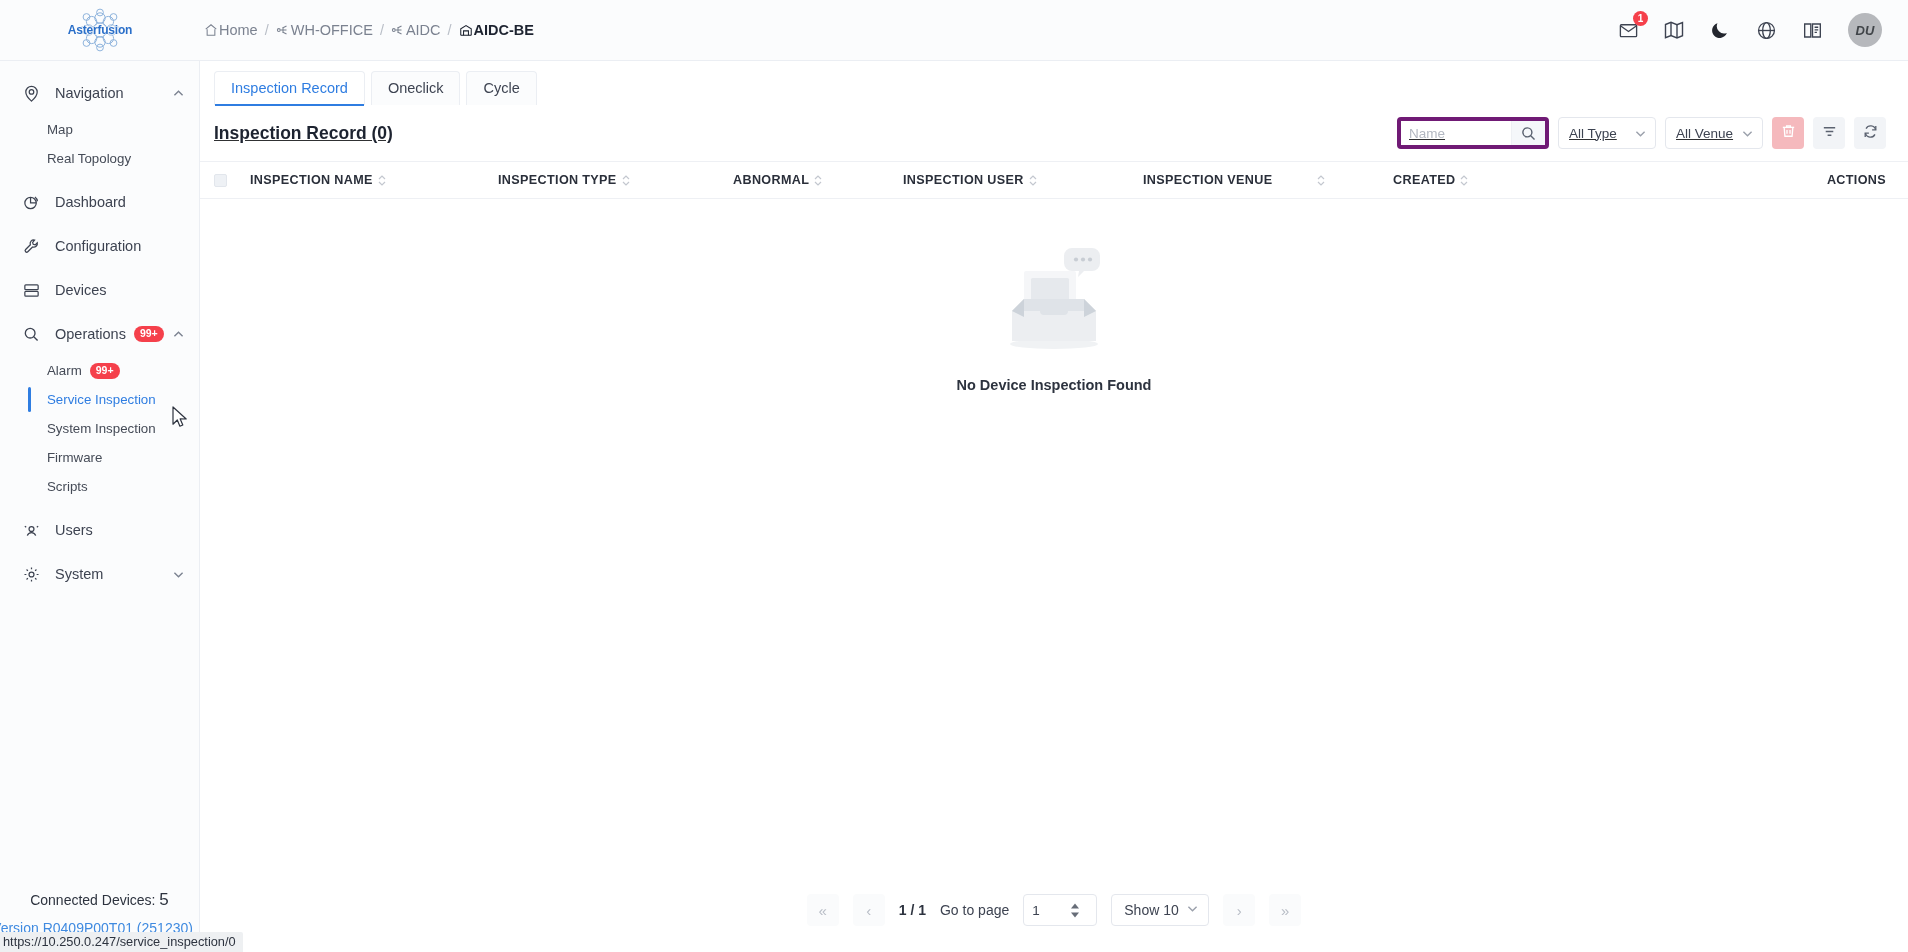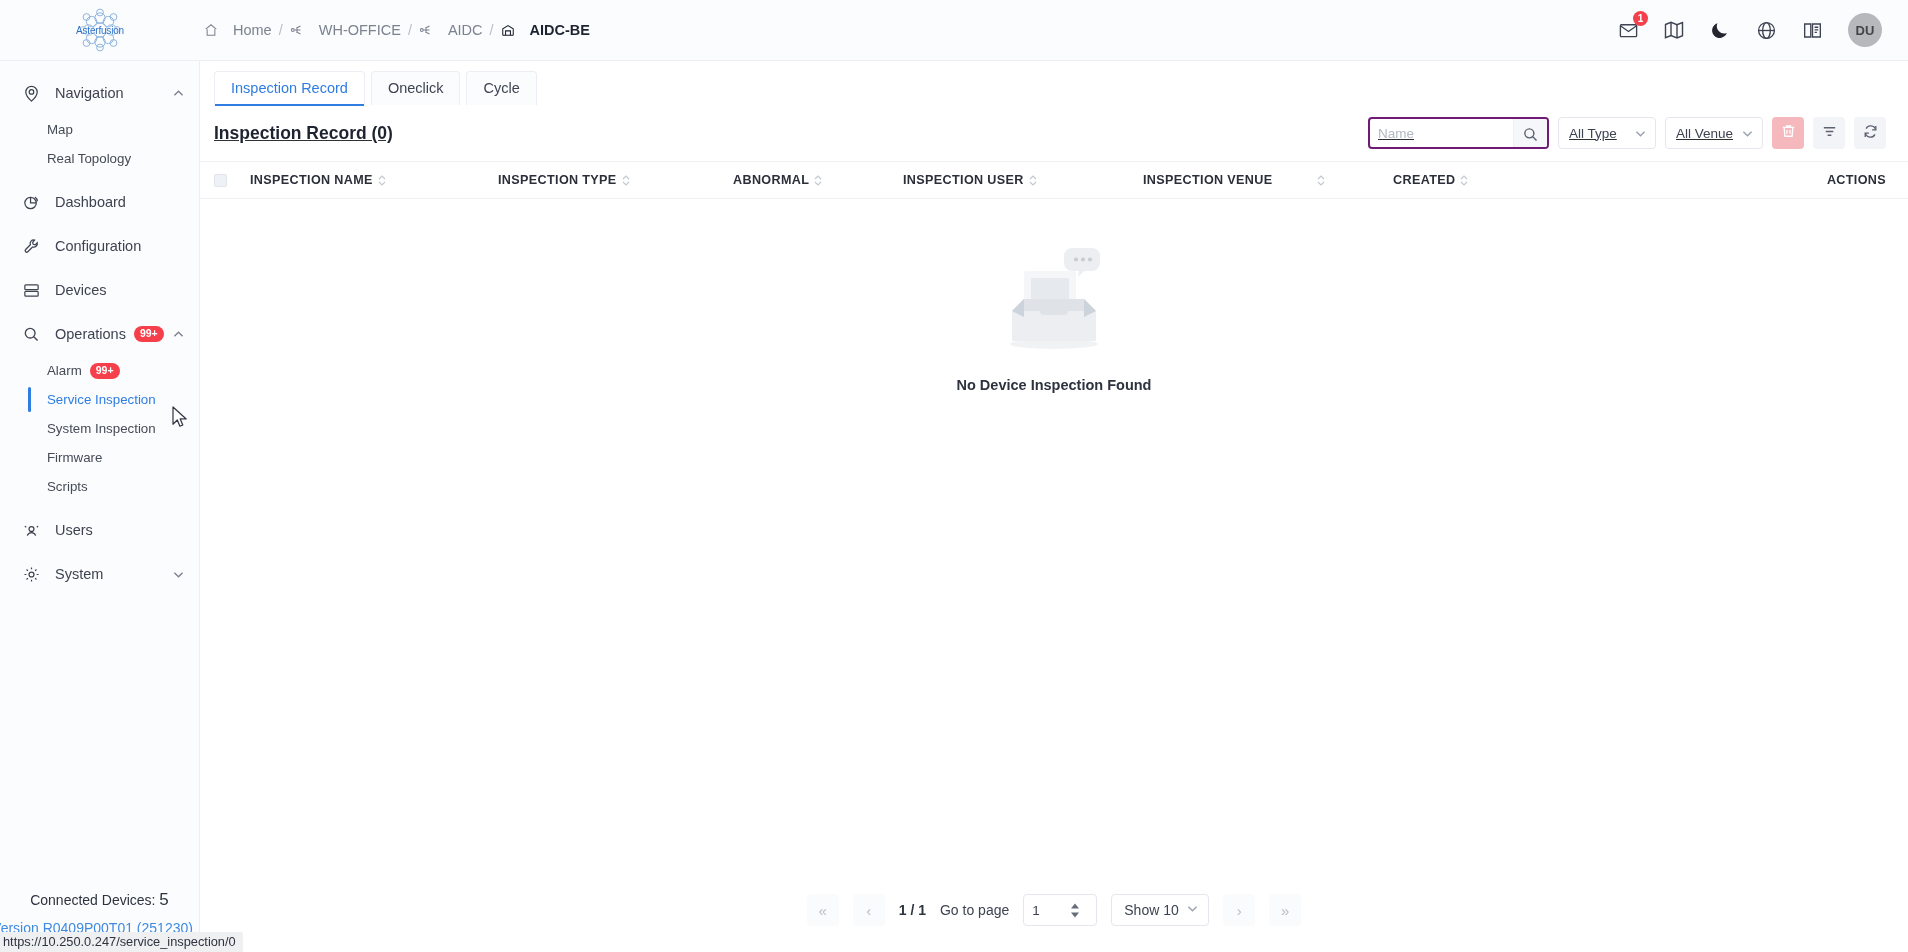--- a/index.html
+++ b/index.html
@@ -21,51 +21,51 @@
     position: relative; z-index: 5;
   }
   .logo-zone {
     width: 200px; min-width: 200px; height: 61px;
     display: flex; align-items: center; justify-content: center;
   }
   .logo { position: relative; width: 64px; height: 46px; display:flex; align-items:center; justify-content:center;}
   .logo svg { position: absolute; left: 50%; top: 50%; transform: translate(-50%,-50%); }
   .logo-word {
     position: relative; z-index: 2;
-    font-size: 10px; font-weight: normal; color: #2a6fc9;
+    font-size: 12px; font-weight: bold; color: #2a6fc9;
     letter-spacing: -0.2px;
     text-shadow: 0 0 2px #fff, 0 0 2px #fff, 0 0 3px #fff;
   }
 
   .breadcrumb {
     display: flex; align-items: center; gap: 5px;
     font-size: 14.5px; color: #7b8290; padding-left: 4px;
   }
   .breadcrumb .sep { color: #b9bec7; margin: 0 2px; }
-  .bc-item { display: inline-flex; align-items: center; gap: 15px; }
+  .bc-item { display: inline-flex; align-items: center; gap: 1px; }
   .bc-item.current { color: #1d2330; font-weight: bold; }
   .bc-icon { display:inline-flex; align-items:center; }
 
   .topbar-right {
     margin-left: auto; display: flex; align-items: center; gap: 22px;
     padding-right: 26px;
   }
   .ticon { position: relative; width: 24px; height: 24px; display:flex; align-items:center; justify-content:center; color:#3d4351; cursor:pointer;}
   .badge-dot {
     position: absolute; top: -7px; right: -8px;
     background: #f5404b; color: #fff;
     font-size: 10px; line-height: 15px; font-weight: bold;
     min-width: 15px; height: 15px; border-radius: 9px;
     text-align: center; padding: 0 3px;
   }
   .avatar {
     width: 34px; height: 34px; border-radius: 50%;
     background: #b6b8bc; color: #414549;
     display: flex; align-items: center; justify-content: center;
-    font-size: 13px; font-weight: bold; cursor: pointer; margin-left: 2px;
+    font-size: 13px; font-weight: bold; cursor: pointer; margin-left: 2px; font-style: italic;
   }
 
   
   .body { display: flex; flex: 1; min-height: 0; }
 
   
   .sidebar {
     width: 200px; min-width: 200px;
     background: #fbfcfd;
     border-right: 1px solid #ebeef3;
@@ -129,23 +129,23 @@
   .panel { flex: 1; display: flex; flex-direction: column; min-height: 0; }
 
   .panel-head {
     display: flex; align-items: center;
     padding: 12px 22px 12px 14px; gap: 10px; text-decoration: underline;
   }
   .panel-title { font-size: 17.5px; font-weight: bold; color: #1d2330; }
 
   .toolbar { margin-left: auto; display: flex; align-items: center; gap: 9px; }
   .search-wrap {
-    display: flex; 
-    width: 181px; height: 32px;
-    border: 2px solid #701a75; border-radius: 4px; background: #fff; overflow: hidden;
+    display: flex; align-items: center;
+    width: 152px; height: 32px;
+    border: 4px solid #701a75; border-radius: 4px; background: #fff; overflow: hidden;
   }
   .search-wrap input {
     border: none; outline: none; flex: 1; min-width: 0;
     font-size: 13.5px; padding: 0 8px; color: #3d4351;
     font-family: "Liberation Sans", sans-serif; background: transparent;
   }
   .search-wrap input::placeholder { color: #b3b8c2; }
   .search-btn {
     width: 34px; height: 30px; display:flex; align-items:center; justify-content:center;
     background: #f5f7fa; color: #5b6270; cursor: pointer; border-left: 1px solid #eef0f4;

